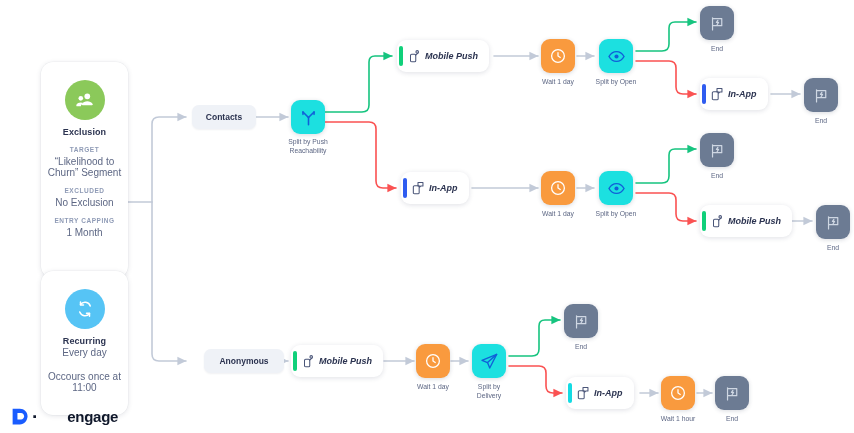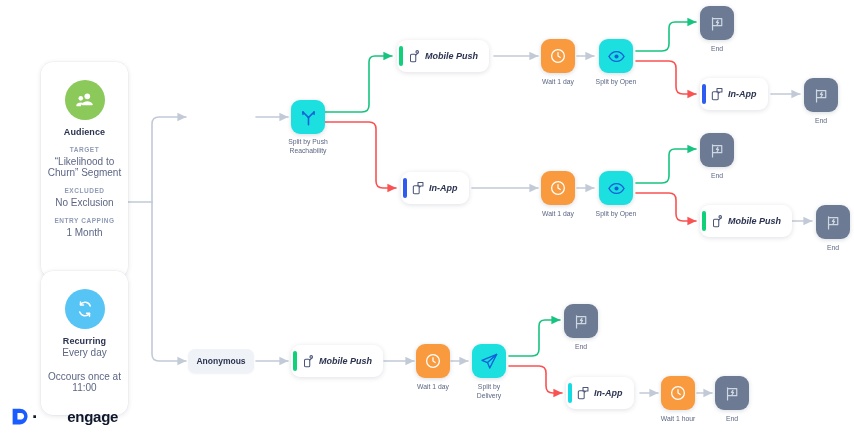--- a/index.html
+++ b/index.html
@@ -106,21 +106,21 @@
 
   <div class="card" style="left:41px;top:62px;width:87px;height:198px;padding-top:18px;">
     <div class="circ" style="background:#8bc95a;">
       <svg width="22" height="22" viewBox="0 0 24 24" fill="#fff">
         <circle cx="14.5" cy="8" r="3.1"></circle>
         <path d="M8.6 16.3c1.3-1.9 3.5-3 5.9-3s4.6 1.1 5.9 3c.4.6-.1 1.3-.8 1.3H9.4c-.7 0-1.2-.7-.8-1.3z"></path>
         <circle cx="7.4" cy="10.2" r="2.5"></circle>
         <path d="M2.6 17.2c1-1.5 2.8-2.4 4.8-2.4 1 0 1.9.2 2.7.6-1 .7-1.8 1.6-2.4 2.6-.2.3-.2.6-.1.9H3.3c-.6 0-1-.6-.7-1.2z"></path>
       </svg>
     </div>
-    <div class="cname">Audience</div>
+    <div class="cname">Exclusion</div>
     <div class="kcap">TARGET</div>
     <div class="kval" style="white-space:pre-line;">“Likelihood to
 Churn” Segment</div>
     <div class="kcap">EXCLUDED</div>
     <div class="kval">No Exclusion</div>
     <div class="kcap">ENTRY CAPPING</div>
     <div class="kval">1 Month</div>
   </div>
 
   <div class="card" style="left:41px;top:271px;width:87px;height:126px;padding-top:18px;">
@@ -131,21 +131,24 @@
         <path d="M6 2.5V6.5H10"></path>
           <path d="M18 21.5V17.5H14"></path>
       </svg>
     </div>
     <div class="cname">Recurring</div>
     <div class="kval" style="margin-top:1px;">Every day</div>
     <div class="kval" style="white-space:pre-line;margin-top:13px;">Occours once at
 11:00</div>
   </div>
 
-  <div class="pill" style="left:188px;top:349px;width:66px;height:24px;">
+  <div class="pill" style="left:192px;top:105px;width:64px;height:24px;">
+    <span>Contacts</span>
+  </div>
+  <div class="pill" style="left:204px;top:349px;width:80px;height:24px;">
     <span>Anonymous</span>
   </div>
 
   <div class="sq" style="left:291px;top:100px;background:#1ce0e0;">
     <svg width="19" height="19" viewBox="0 0 24 24" fill="none" stroke="#1060d8" stroke-width="2" stroke-linecap="round" stroke-linejoin="round">
       <path d="M12 21V12"></path>
         <path d="M12 12L5 5"></path>
         <path d="M12 12L19 5"></path>
       <path d="M5 5V8"></path>
         <path d="M19 5V8"></path>

